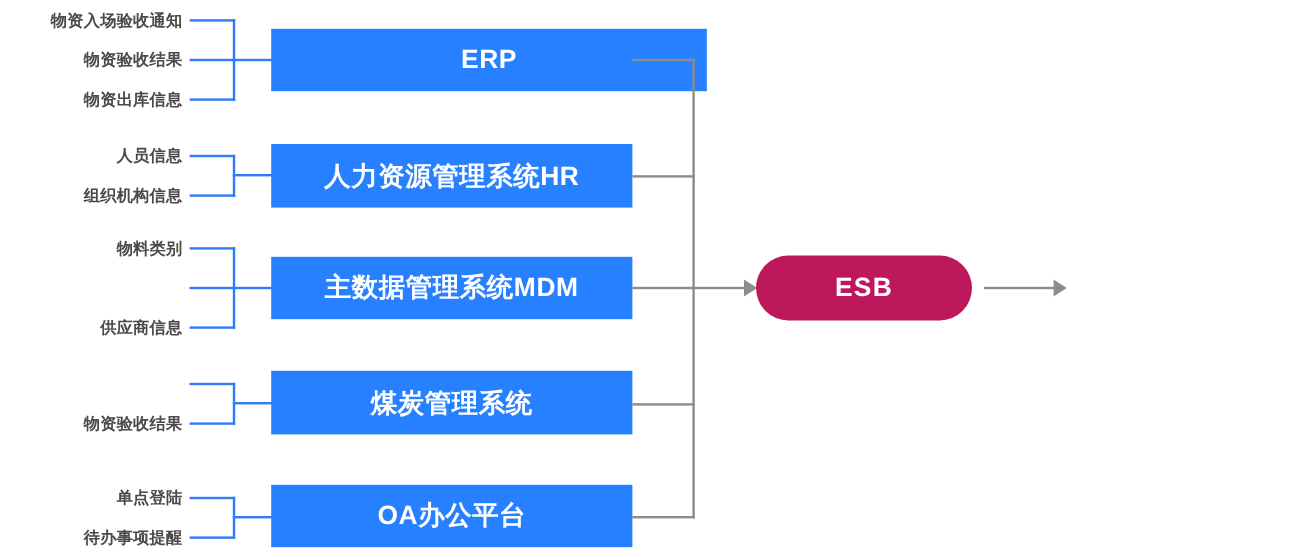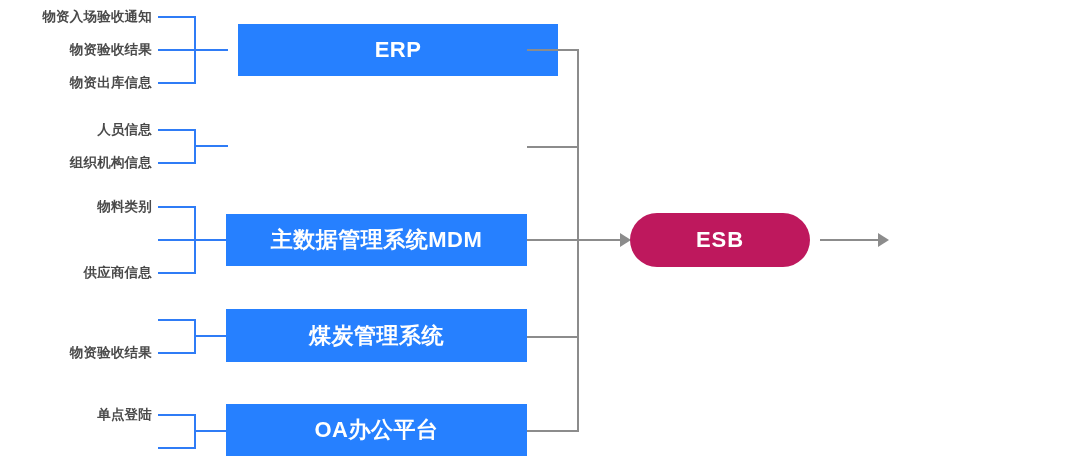--- a/index.html
+++ b/index.html
@@ -69,29 +69,30 @@
 <div id="canvas">
 
   <div class="label" style="left:0;width:152px;top:50px;">物资验收结果</div>
   <div class="label" style="left:0;width:152px;top:17px;">物资入场验收通知</div>
   <div class="label" style="left:0;width:152px;top:83px;">物资出库信息</div>
   <div class="ln h blue" style="left:158px;top:16px;width:38px;"></div>
   <div class="ln h blue" style="left:158px;top:49px;width:38px;"></div>
   <div class="ln h blue" style="left:158px;top:82px;width:38px;"></div>
   <div class="ln v blue" style="left:194px;top:16px;height:68px;"></div>
   <div class="ln h blue" style="left:194px;top:49px;width:34px;"></div>
-  <div class="sys-box" style="left:226px;top:24px;width:320px;height:52px;margin-left:12px;">ERP</div>
+  <div class="sys-box" style="left:226px;top:24px;width:363px;height:52px;">ERP</div>
   <div class="ln h gray" style="left:527px;top:49px;width:52px;"></div>
 
   <div class="label" style="left:0;width:152px;top:130px;">人员信息</div>
   <div class="label" style="left:0;width:152px;top:163px;">组织机构信息</div>
   <div class="ln h blue" style="left:158px;top:129px;width:38px;"></div>
   <div class="ln h blue" style="left:158px;top:162px;width:38px;"></div>
   <div class="ln v blue" style="left:194px;top:129px;height:35px;"></div>
   <div class="ln h blue" style="left:194px;top:145px;width:34px;"></div>
+  <div class="sys-box" style="left:226px;top:120px;width:301px;height:53px;">人力资源管理系统HR</div>
   <div class="ln h gray" style="left:527px;top:146px;width:52px;"></div>
 
   <div class="label" style="left:0;width:152px;top:207px;">物料类别</div>
   <div class="label" style="left:0;width:152px;top:273px;">供应商信息</div>
   <div class="ln h blue" style="left:158px;top:206px;width:38px;"></div>
   <div class="ln h blue" style="left:158px;top:239px;width:38px;"></div>
   <div class="ln h blue" style="left:158px;top:272px;width:38px;"></div>
   <div class="ln v blue" style="left:194px;top:206px;height:68px;"></div>
   <div class="ln h blue" style="left:194px;top:239px;width:34px;"></div>
   <div class="sys-box" style="left:226px;top:214px;width:301px;height:52px;">主数据管理系统MDM</div>
@@ -99,20 +100,21 @@
 
   <div class="label" style="left:0;width:152px;top:353px;">物资验收结果</div>
   <div class="ln h blue" style="left:158px;top:319px;width:38px;"></div>
   <div class="ln h blue" style="left:158px;top:352px;width:38px;"></div>
   <div class="ln v blue" style="left:194px;top:319px;height:35px;"></div>
   <div class="ln h blue" style="left:194px;top:335px;width:34px;"></div>
   <div class="sys-box" style="left:226px;top:309px;width:301px;height:53px;">煤炭管理系统</div>
   <div class="ln h gray" style="left:527px;top:336px;width:52px;"></div>
 
   <div class="label" style="left:0;width:152px;top:415px;padding-left:32px;">单点登陆</div>
+  <div class="label" style="left:0;width:152px;top:448px;">待办事项提醒</div>
   <div class="ln h blue" style="left:158px;top:414px;width:38px;"></div>
   <div class="ln h blue" style="left:158px;top:447px;width:38px;"></div>
   <div class="ln v blue" style="left:194px;top:414px;height:35px;"></div>
   <div class="ln h blue" style="left:194px;top:430px;width:34px;"></div>
   <div class="sys-box" style="left:226px;top:404px;width:301px;height:52px;">OA办公平台</div>
   <div class="ln h gray" style="left:527px;top:430px;width:52px;"></div>
 
   <div class="ln v gray" style="left:577px;top:49px;height:383px;"></div>
 
   <div class="ln h gray" style="left:577px;top:239px;width:46px;"></div>

